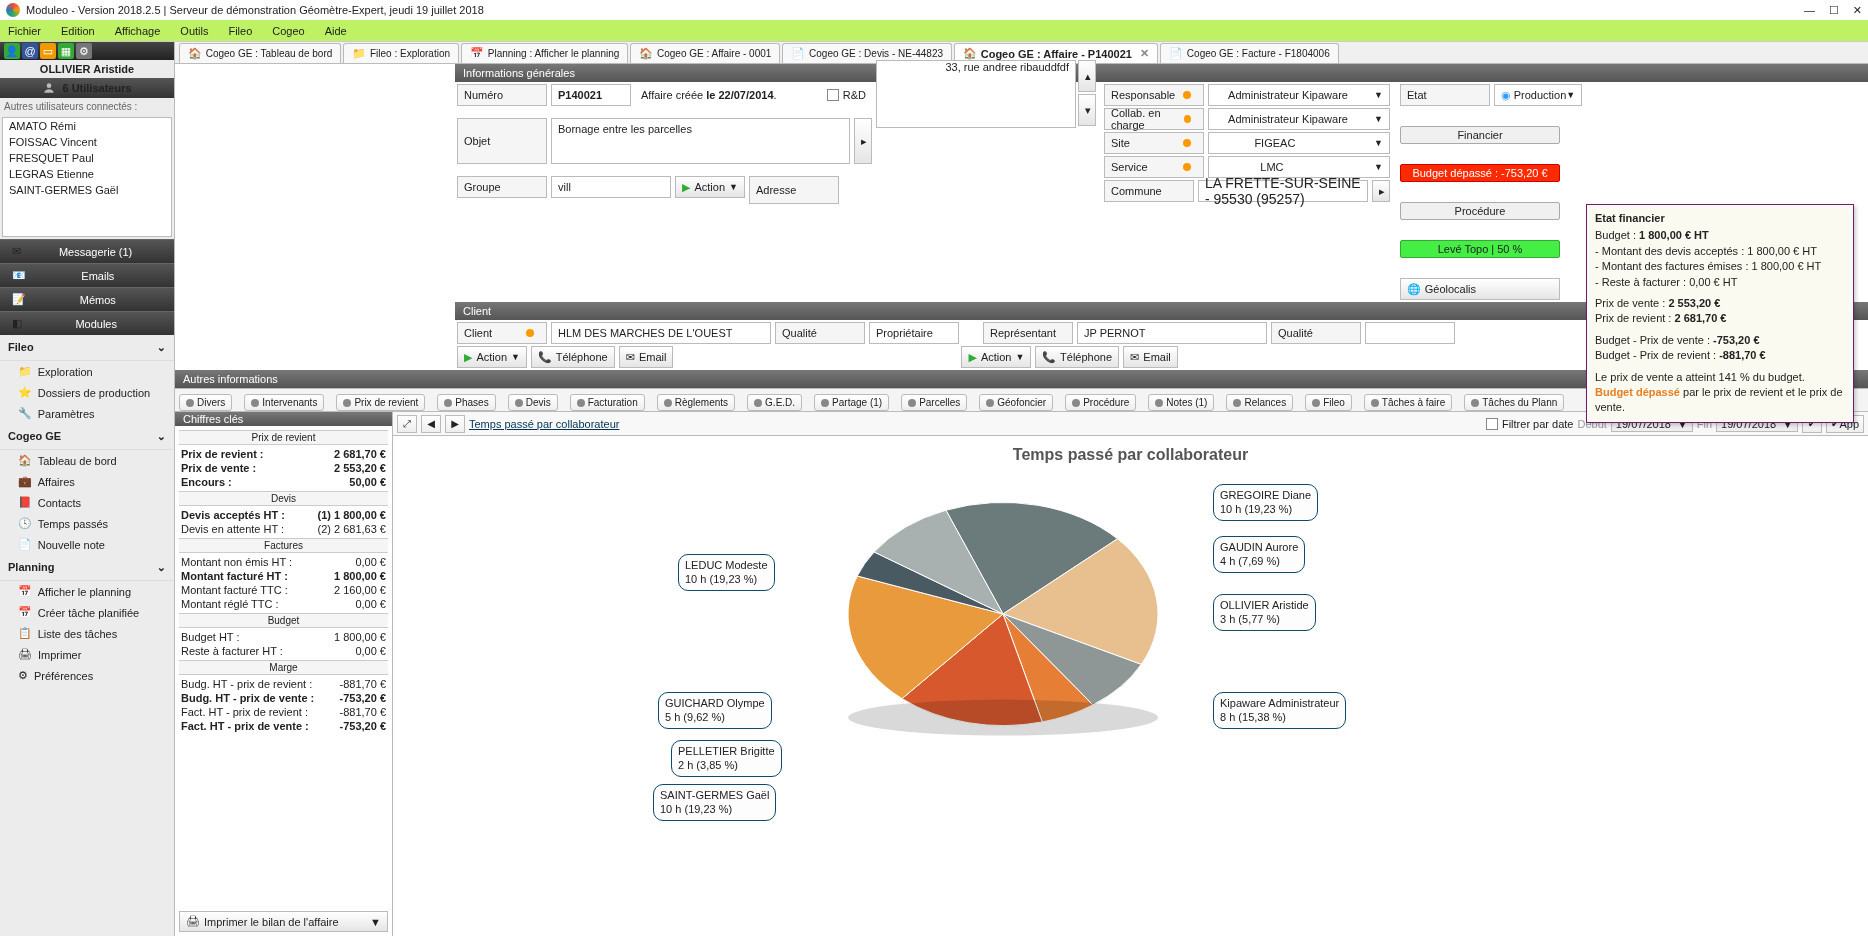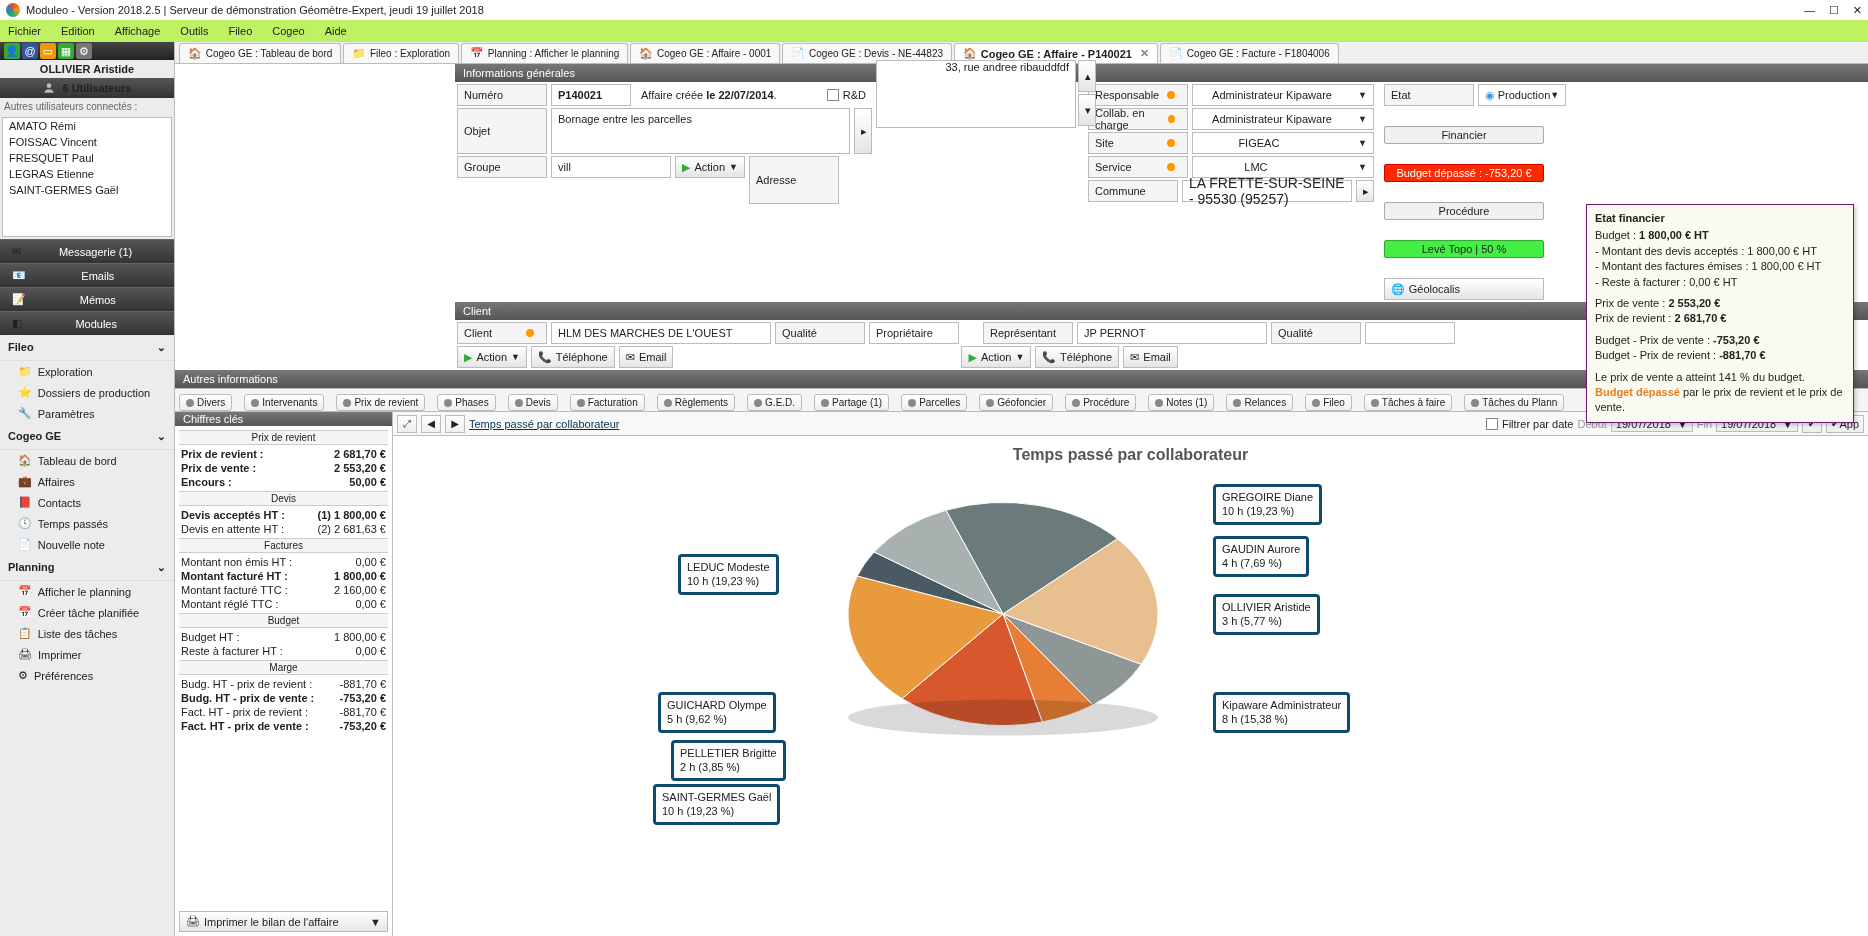--- a/index.html
+++ b/index.html
@@ -50,21 +50,21 @@
 .key-body{flex:1;overflow:auto;padding:2px 4px}
 .key-group{text-align:center;border-top:1px solid #ccc;border-bottom:1px solid #ccc;background:#f5f5f5;margin:2px 0;font-size:10px;padding:1px}
 .kv{display:flex;justify-content:space-between;padding:1px 2px}
 .kv.b{font-weight:bold}
 .btn-print{border:1px solid #bbb;background:linear-gradient(#fff,#e5e5e5);padding:3px 6px;margin:4px;display:flex;align-items:center;gap:4px}
 .chart-area{flex:1;display:flex;flex-direction:column}
 .chart-toolbar{height:24px;border-bottom:1px solid #bbb;display:flex;align-items:center;gap:4px;padding:0 4px;background:#f8f8f8}
 .nav-btn{border:1px solid #bbb;width:20px;height:18px;display:flex;align-items:center;justify-content:center;background:linear-gradient(#fff,#eee);font-size:10px}
 .chart-title{text-align:center;font-size:16px;font-weight:bold;color:#555;padding:10px}
 .chart-body{flex:1;position:relative}
-.pie-label{position:absolute;border:3px solid #0c4a6e;background:#fdfdfd;padding:3px 6px;font-size:11px;line-height:1.3;border-radius:4px}
+.pie-label{position:absolute;border:1px solid #0c4a6e;background:#fdfdfd;padding:3px 6px;font-size:11px;line-height:1.3;border-radius:10px}
 .tooltip{position:absolute;right:14px;top:162px;width:268px;background:#fafaf0;border:1px solid #701a75;padding:6px 8px;font-size:11px;line-height:1.4;box-shadow:2px 2px 4px rgba(0,0,0,.2);z-index:50}
 .tooltip .tt-title{font-weight:bold;margin-bottom:2px}
 .tooltip .orange{color:#e67e22;font-weight:bold}
 svg{display:block}
 .ico{width:14px;height:14px}
 .chk{width:12px;height:12px;border:1px solid #888;background:#fff;display:inline-block;vertical-align:middle}
 .date-field{border:1px solid #bbb;padding:1px 4px;background:#eee;color:#888;display:flex;align-items:center;gap:6px}
 </style>
 </head>
 <body>
@@ -162,21 +162,21 @@
         <div class="tab active"><span>🏠</span>Cogeo GE : Affaire - P140021<span class="x">✕</span></div>
         <div class="tab"><span>📄</span>Cogeo GE : Facture - F1804006</div>
       </div>
 
     <div style="display:flex">
       <div style="width:280px"></div>
       <div style="flex:1">
         <div class="section-bar">Informations générales</div>
         <div class="grid">
           <div class="row">
-            <div style="width:415px;display:flex;flex-direction:column;gap:2px">
+            <div style="width:415px;display:flex;flex-direction:column;gap:12px">
               <div class="row">
                 <div class="field lbl" style="width:55px">Numéro</div>
                 <div class="field" style="width:80px;font-weight:bold">P140021</div>
                 <div class="field" style="flex:1;border:none;background:none"><span>Affaire créée </span>&nbsp;<b>le 22/07/2014</b><span>.</span></div>
                 <div class="field" style="border:none;background:none;gap:4px">
                     <span class="chk"></span>
                     <span>R&amp;D</span>
                   </div>
               </div>
               <div class="row" style="height:46px">
@@ -185,31 +185,31 @@
                 <div class="field btn" style="width:18px;height:auto">▸</div>
               </div>
               <div class="row">
                 <div class="field lbl" style="width:55px">Groupe</div>
                 <div class="field" style="width:120px">vill</div>
                 <div class="field btn">
                     <span style="color:#3a3">▶</span>
                     <span>Action</span>
                     <span class="dd">▼</span>
                   </div>
-                <div class="field lbl" style="width:50px;height:48px">Adresse</div>
+                <div class="field lbl" style="width:50px;height:28px">Adresse</div>
               </div>
             </div>
             <div style="position:relative;top:-24px;width:200px">
               <div class="field" style="height:68px;align-items:flex-start;padding-top:0;text-align:right;justify-content:flex-end">33, rue andree ribauddfdf</div>
               <div style="position:absolute;right:-20px;top:0;display:flex;flex-direction:column;gap:2px">
                 <div class="field btn" style="width:18px;height:32px">▴</div>
                 <div class="field btn" style="width:18px;height:32px">▾</div>
               </div>
             </div>
-            <div style="width:286px;margin-left:8px;display:flex;flex-direction:column;gap:2px">
+            <div style="width:286px;margin-left:24px;display:flex;flex-direction:column;gap:2px">
               <div class="row">
                   <div class="field lbl" style="width:100px">
                     <span>Responsable</span>
                     <span class="dot o" style="margin-left:auto"></span>
                   </div>
                   <div class="field" style="flex:1">
                     <span style="margin:0 auto">Administrateur Kipaware</span>
                     <span class="dd">▼</span>
                   </div>
                 </div>

